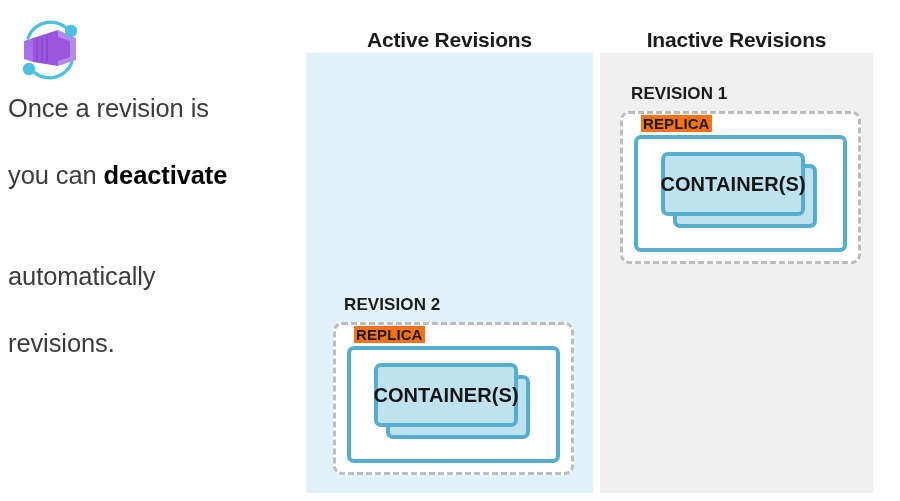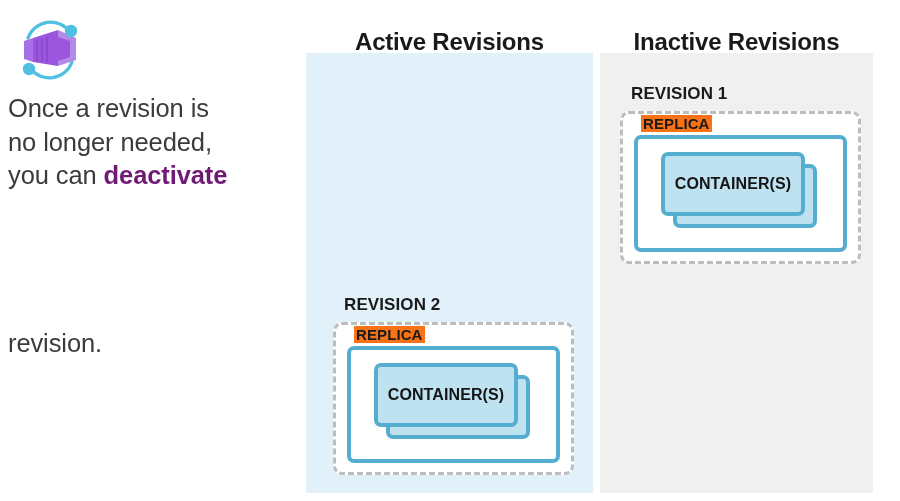--- a/index.html
+++ b/index.html
@@ -33,28 +33,28 @@
     width: 266px;
     text-align: left;
     font-size: 25.5px;
     line-height: 33.5px;
     color: #3b3b3b;
     font-weight: 300;
     letter-spacing: -0.1px;
   }
   .caption b {
     font-weight: 700;
-    color: #701a75;
+    color: #000000;
   }
 
   
   .col-header {
     position: absolute;
     top: 28px;
-    font-size: 24px;
+    font-size: 21px;
     font-weight: 700;
     color: #1a1a1a;
     text-align: center;
     letter-spacing: -0.2px;
   }
   #hdr-active  { left: 306px; width: 287px; }
   #hdr-inactive{ left: 600px; width: 273px; }
 
   
   .panel {
@@ -154,21 +154,21 @@
     box-sizing: border-box;
     border: 4px solid #55aed0;
     border-radius: 7px;
     background: #bfe2f1;
     z-index: 4;
     display: flex;
     align-items: center;
     justify-content: center;
   }
   .container-label {
-    font-size: 16px;
+    font-size: 20px;
     font-weight: 700;
     color: #151515;
     letter-spacing: 0.1px;
     white-space: nowrap;
   }
 </style>
 </head>
 <body>
 
 <div class="logo">
@@ -187,27 +187,27 @@
     <path d="M 44 16 L 62 24 L 62 46 L 44 52 Z" fill="#b48ae8"></path>
     <path d="M 44 23 L 56 27 L 56 43 L 44 47 Z" fill="#9a56dd"></path>
 
     <circle cx="57" cy="17" r="6.2" fill="#50c0e0"></circle>
     <circle cx="15" cy="55" r="6.2" fill="#50c0e0"></circle>
   </svg>
 </div>
 
 <div class="caption">
   <span>Once a revision is</span><br>
-  <span>no longer needed,</span><br>
+  <br>
   <span>you can </span><b>deactivate</b><br>
   <br>
   <br>
-  <br>
-  <br>
-  <span>revision.</span>
+  <span>automatically</span><br>
+  <br>
+  <span>revisions.</span>
 </div>
 
 <div class="col-header" id="hdr-active">Active Revisions</div>
 <div class="col-header" id="hdr-inactive">Inactive Revisions</div>
 
 <div class="panel" id="panel-active"></div>
 <div class="panel" id="panel-inactive"></div>
 
 <div class="revision" id="revision-1">
   <div class="revision-label">REVISION 1</div>

